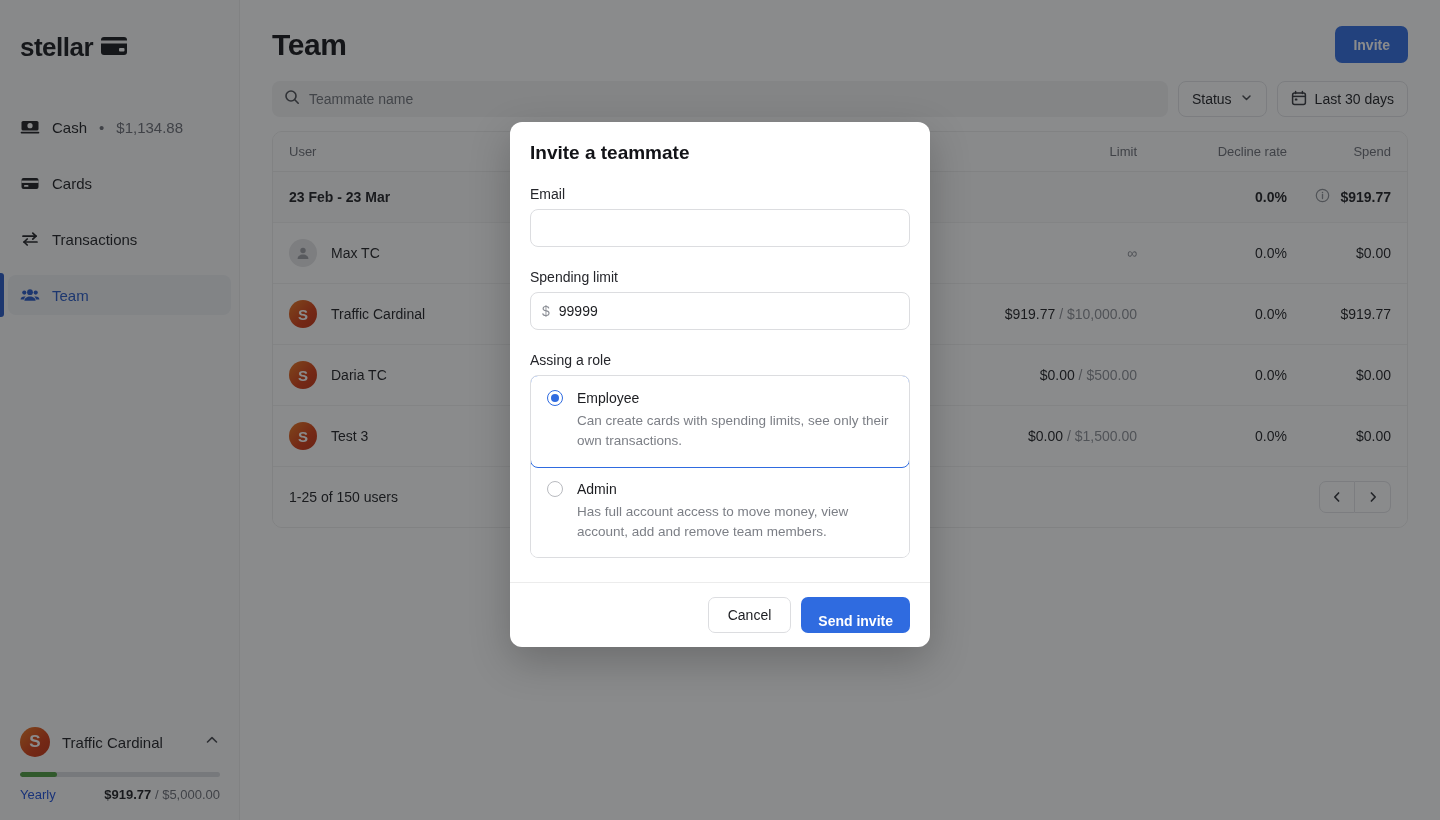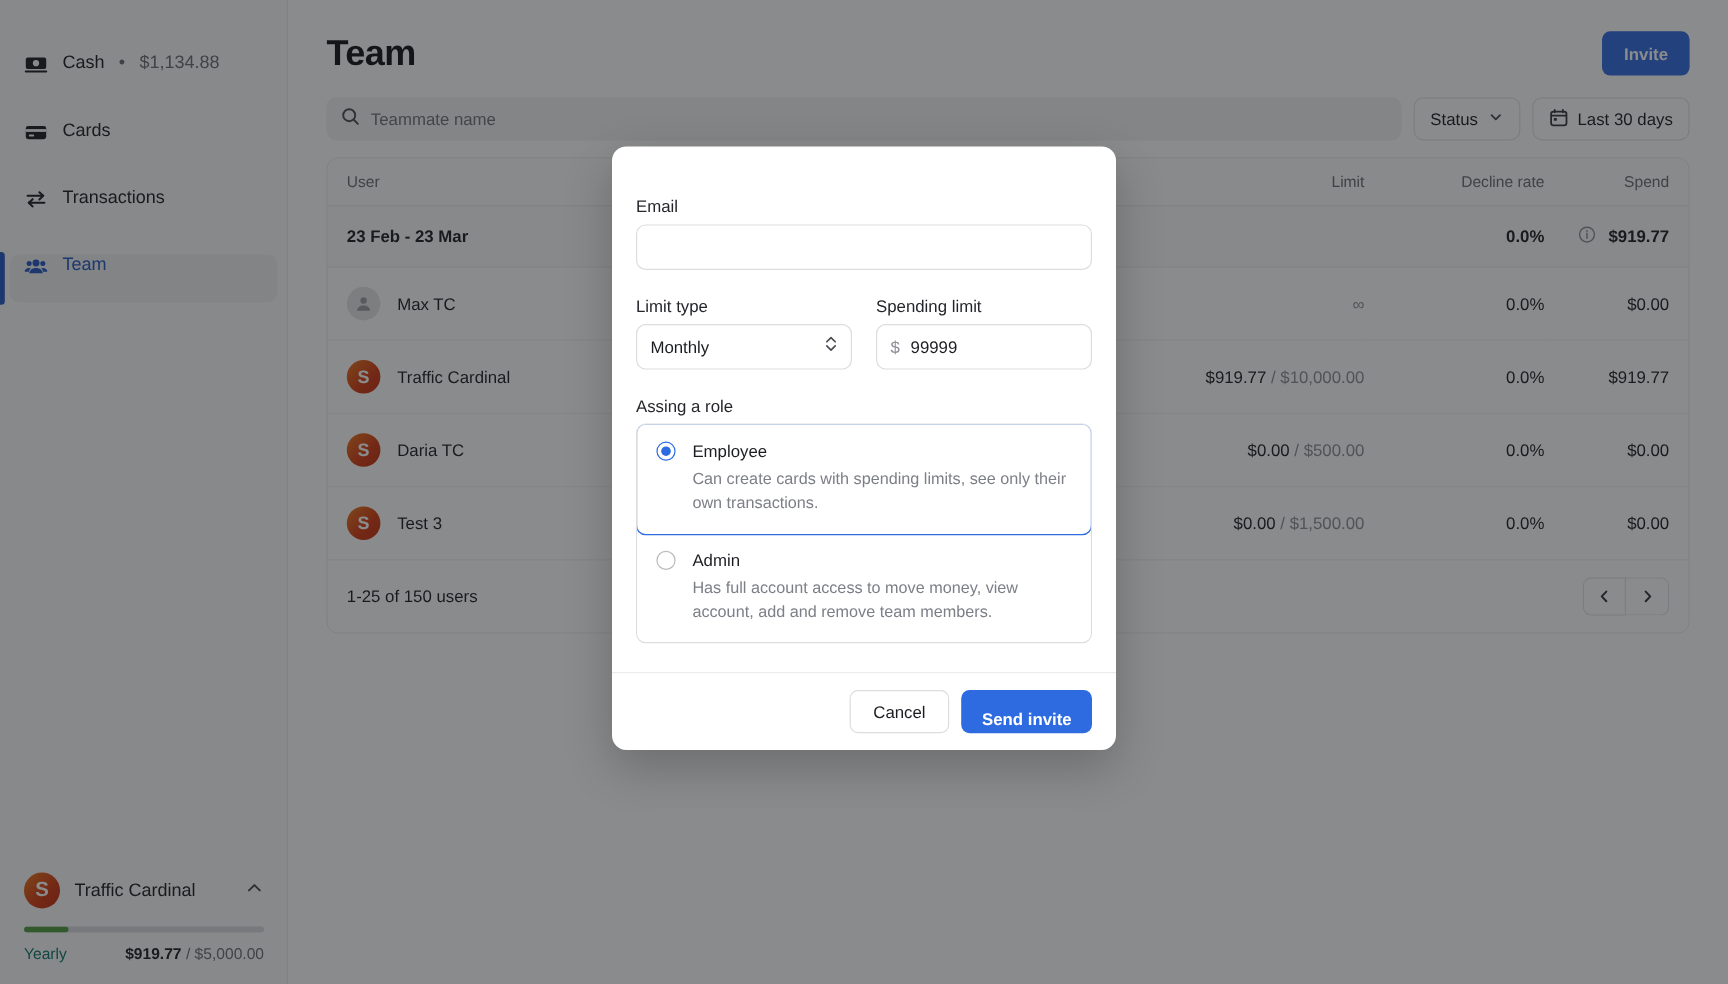--- a/index.html
+++ b/index.html
@@ -21,21 +21,21 @@
   .brand {
     display: flex; align-items: center; gap: 8px;
     padding: 32px 0 0 20px;
   }
   .brand-word { font-size: 26px; font-weight: 700; color: #15161a; letter-spacing: -0.5px; }
   .brand-card-icon { display: block; }
 
   .nav { margin-top: 44px; }
   .nav-item {
     position: relative;
-    display: flex; gap: 12px;
+    display: flex; align-items: center; gap: 12px;
     height: 40px; margin: 0 8px 16px 8px;
     padding-left: 12px;
     border-radius: 8px;
     font-size: 15px; color: #1c1d21;
     cursor: pointer;
   }
   .nav-item.active {
     background: #eef0f3;
     color: #2457c5;
     font-weight: 500;
@@ -65,21 +65,21 @@
     color: #fff; font-size: 17px; font-weight: 700; flex: 0 0 30px;
   }
   .sf-name { font-size: 15px; color: #1c1d21; font-weight: 500; flex: 1; }
   .chevron-up { color: #44464c; }
   .progress-track {
     height: 5px; border-radius: 3px; background: #d9dade;
     margin-top: 6px; overflow: hidden;
   }
   .progress-fill { height: 5px; background: #4c9a3f; border-radius: 3px; width: 18.4%; }
   .sf-limit { display: flex; justify-content: space-between; margin-top: 10px; font-size: 13px; }
-  .sf-limit-label { color: #0f766e; }
+  .sf-limit-label { color: #1d4ed8; }
   .sf-limit-val { color: #6a6d75; }
   .sf-limit-val b { color: #1c1d21; font-weight: 600; }
 
   
   .main { position: absolute; left: 240px; top: 0; width: 1200px; height: 820px; background:#fff; }
   .page-head { display: flex; align-items: center; justify-content: space-between; padding: 26px 32px 0 32px; }
   .page-title { font-size: 30px; font-weight: 700; color: #121317; letter-spacing: -0.4px; }
   .btn-primary {
     background: #2f6be0; color: #fff;
     border: none; border-radius: 7px;
@@ -226,20 +226,30 @@
     background: #2f6be0; border: none; border-radius: 7px;
     font-size: 14px; font-weight: 600; color: #fff; font-family: inherit; cursor: pointer;
   }
 </style>
 </head>
 <body>
 
 <div id="app">
 
   <aside class="sidebar">
+    <div class="brand">
+      <span class="brand-word">stellar</span>
+      <span class="brand-card-icon">
+        <svg width="26" height="18" viewBox="0 0 26 18">
+            <rect x="0" y="0" width="26" height="18" rx="3" fill="#15161a"></rect>
+            <rect x="0" y="3.5" width="26" height="3" fill="#ffffff" opacity="0.95"></rect>
+            <rect x="18" y="11" width="5.5" height="3.5" rx="1" fill="#ffffff"></rect>
+          </svg>
+      </span>
+    </div>
 
     <nav class="nav">
       <div class="nav-item">
         <span class="nav-icon">
           <svg width="20" height="20" viewBox="0 0 20 20" fill="none">
               <rect x="1.5" y="4" width="17" height="9.5" rx="1.6" fill="#1c1d21"></rect>
               <circle cx="10" cy="8.7" r="2.6" fill="#fbfbfb"></circle>
               <path d="M1.5 15.6h17" stroke="#1c1d21" stroke-width="1.7" stroke-linecap="round"></path>
             </svg>
         </span>
@@ -458,41 +468,28 @@
           </button>
         </div>
       </div>
     </div>
   </section>
 
   <div class="overlay"></div>
 
   <div class="modal">
     <div class="modal-body">
+      <div class="modal-title">Invite a teammate</div>
 
       <div class="mt22">
         <label class="field-label">Email</label>
         <input class="text-input" type="text" value="" placeholder="" style="">
       </div>
 
       <div class="two-col mt22">
-        <div class="col">
-          <label class="field-label">Limit type</label>
-          <div class="select-wrap">
-            <div class="select-box">
-              <span>Monthly</span>
-            </div>
-            <span class="select-arrows">
-              <svg width="13" height="17" viewBox="0 0 13 17" fill="none" stroke="#4a4c52" stroke-width="1.4" stroke-linecap="round" stroke-linejoin="round">
-                  <path d="M3 6.8 6.5 3.3 10 6.8"></path>
-                  <path d="M3 10.2 6.5 13.7 10 10.2"></path>
-                </svg>
-            </span>
-          </div>
-        </div>
         <div class="col">
           <label class="field-label">Spending limit</label>
           <div class="money-box">
             <span class="dollar">$</span>
             <input class="money-val" type="text" value="99999" style="">
           </div>
         </div>
       </div>
 
       <div class="mt22">

